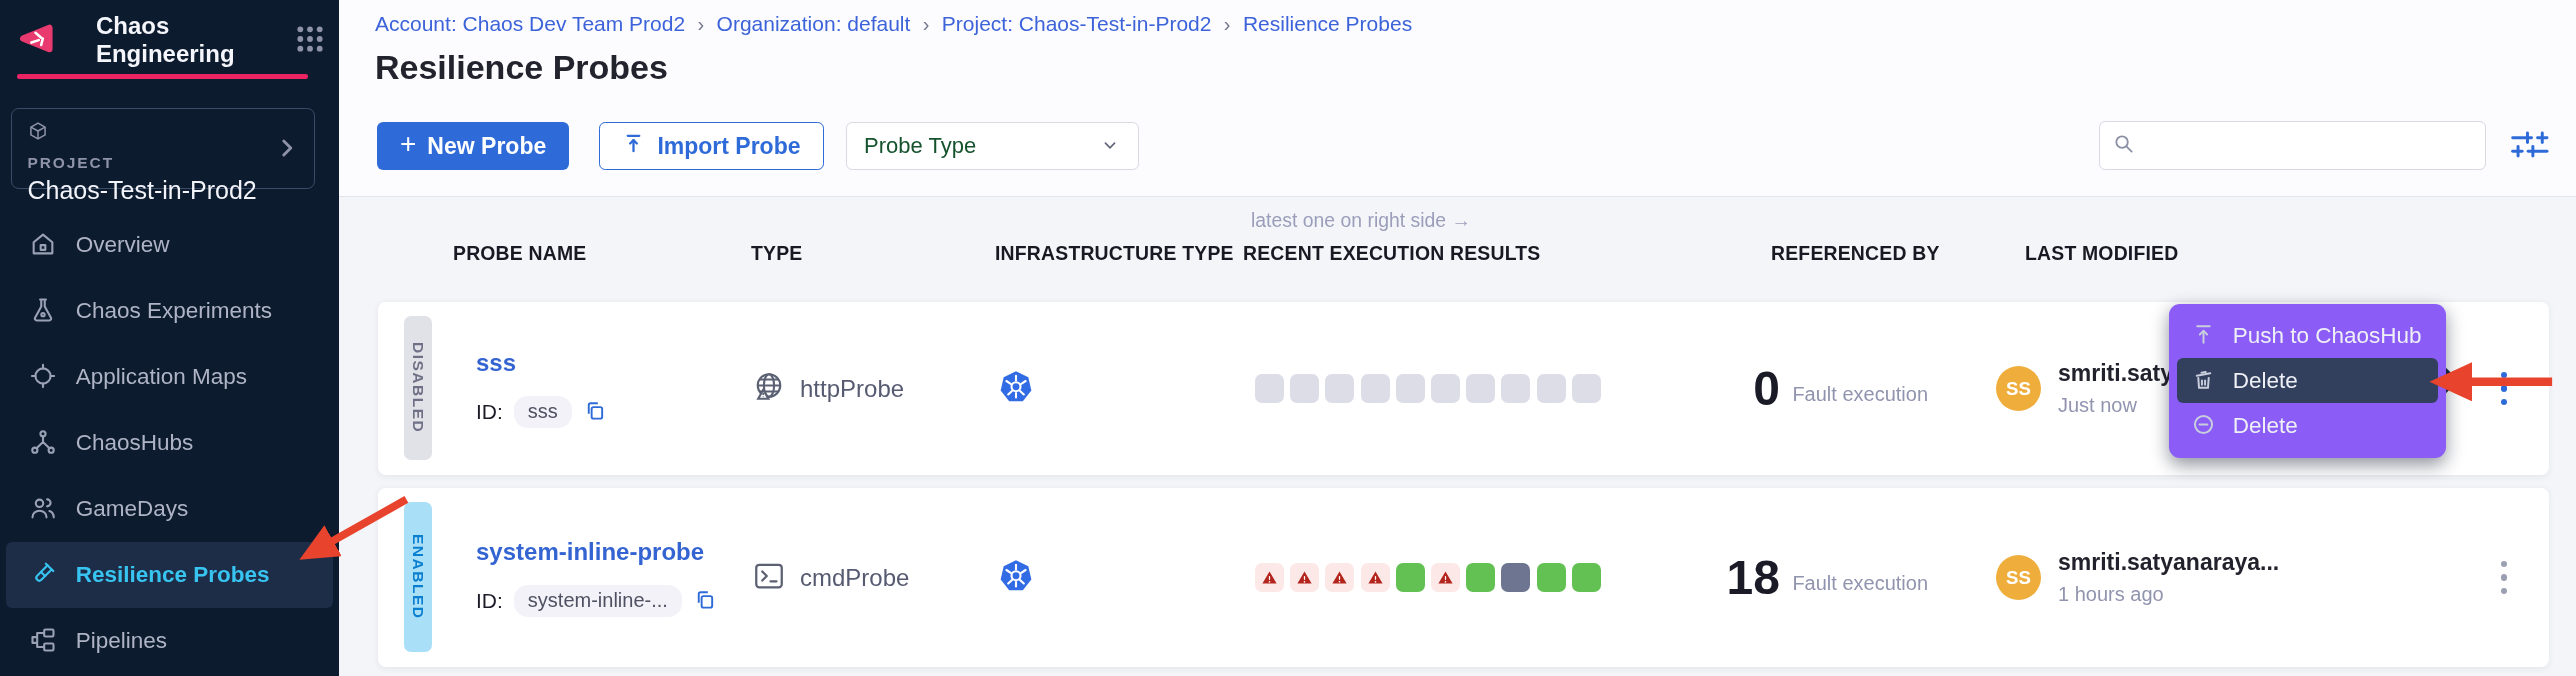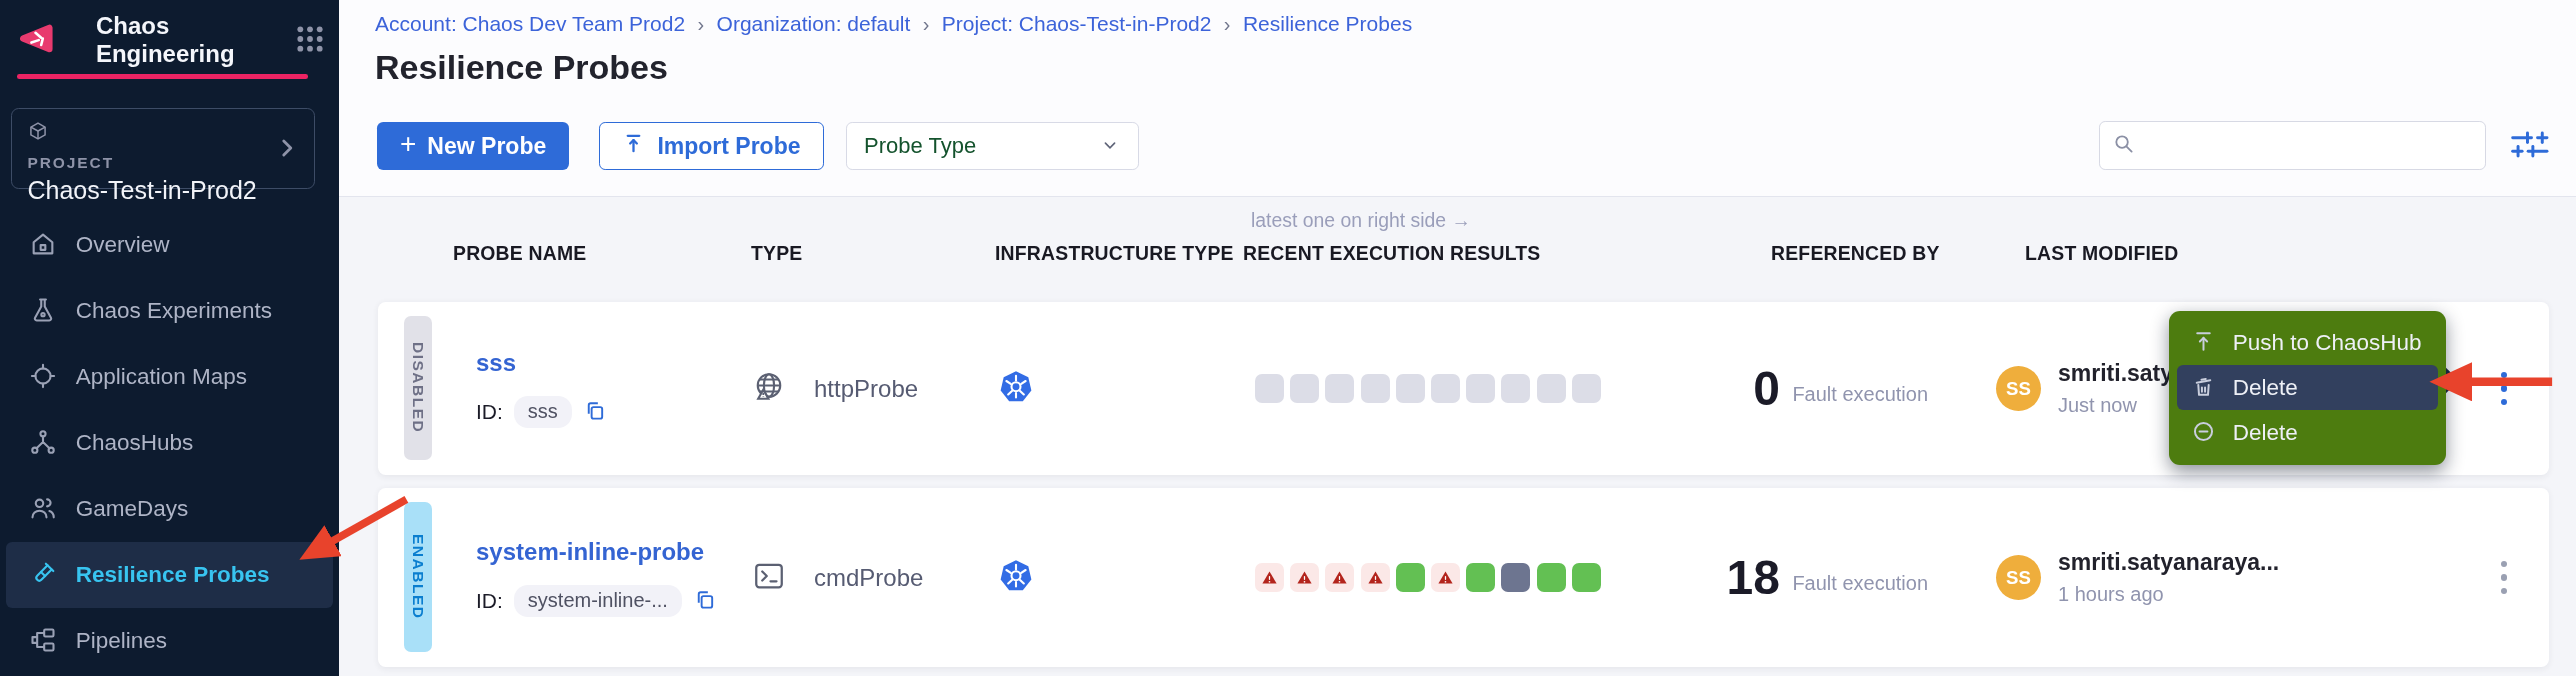--- a/index.html
+++ b/index.html
@@ -53,21 +53,21 @@
   .vbadge { position:absolute; left:26px; top:14px; bottom:15.5px; width:28px; border-radius:7px; display:flex; align-items:center; justify-content:center; writing-mode:vertical-rl; font-size:15.5px; font-weight:bold; letter-spacing:1.5px; }
   .vbadge-disabled { background:#e1e1e8; color:#6e7086; }
   .vbadge-enabled { background:#a9e0f8; color:#0a7ecf; }
 
   .name-col { position:absolute; left:98px; top:0; height:100%; display:flex; flex-direction:column; justify-content:center; gap:18.6px; }
   .probe-link { color:#3464d2; font-size:24px; font-weight:bold; cursor:pointer; text-decoration:none; }
   .id-row { display:flex; align-items:center; gap:11px; }
   .id-label { font-size:21px; color:#1c1c28; }
   .id-chip { background:#f2f2f8; border-radius:14px; padding:4.6px 14px; font-size:20px; color:#4f5162; max-width:232px; white-space:nowrap; overflow:hidden; text-overflow:ellipsis; }
 
-  .type-col { position:absolute; left:373px; top:0; height:100%; display:flex; align-items:center; gap:27px; }
+  .type-col { position:absolute; left:373px; top:0; height:100%; display:flex; align-items:center; gap:13px; }
   .type-text { font-size:24px; color:#565b72; }
   .infra-col { position:absolute; left:620px; top:0; height:100%; display:flex; align-items:center; }
 
   .squares { position:absolute; left:877px; top:0; height:100%; display:flex; align-items:center; gap:6.2px; }
   .sq { width:29px; height:29px; border-radius:7px; display:flex; align-items:center; justify-content:center; }
   .sq-gray { background:#dcdde7; }
   .sq-green { background:#63c053; }
   .sq-slate { background:#6d7590; }
   .sq-warn { background:#fbe8e7; }
 
@@ -79,21 +79,21 @@
   .avatar { width:45px; height:45px; border-radius:50%; background:#efae3c; color:#fff; font-size:18.6px; font-weight:bold; display:flex; align-items:center; justify-content:center; }
   .mod-name { font-size:23px; font-weight:bold; color:#22222c; max-width:325px; white-space:nowrap; overflow:hidden; }
   .mod-time { font-size:20px; color:#9094ae; margin-top:6.2px; }
 
   .kebab { position:absolute; left:2109px; top:0; height:100%; width:34px; display:flex; flex-direction:column; align-items:center; justify-content:center; gap:7px; cursor:pointer; }
   .kebab i { width:6.2px; height:6.2px; border-radius:50%; display:block; }
   .kebab-blue i { background:#2e6bd8; }
   .kebab-gray i { background:#9aa0b2; }
 
   
-  .ctx-menu { position:absolute; left:2169px; top:311px; width:277px; background:#4d7c0f; border-radius:11px; padding:9.3px 7.7px; z-index:40; box-shadow:0 6.2px 18.6px rgba(10,20,40,0.45); }
+  .ctx-menu { position:absolute; left:2169px; top:304px; width:277px; background:#8b5cf6; border-radius:11px; padding:9.3px 7.7px; z-index:40; box-shadow:0 6.2px 18.6px rgba(10,20,40,0.45); }
   .ctx-tail { position:absolute; left:2431px; top:369px; width:23px; height:23px; background:#1d2b45; transform:rotate(45deg); border-radius:3.1px; z-index:39; }
   .ctx-item { height:45px; display:flex; align-items:center; gap:17px; padding:0 14px; border-radius:6.2px; cursor:pointer; }
   .ctx-item.hl { background:#32405e; }
   .ctx-label { color:#eef0f6; font-size:22.5px; }
 
   
   .overlay { position:absolute; left:0; top:0; width:2576px; height:676px; z-index:60; pointer-events:none; }
 </style>
 </head>
 <body>

